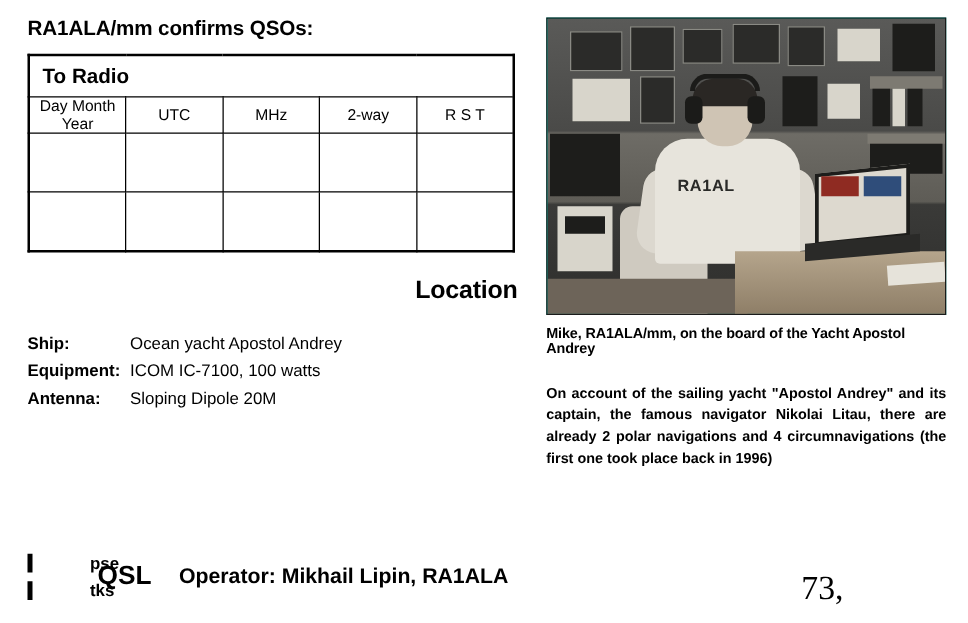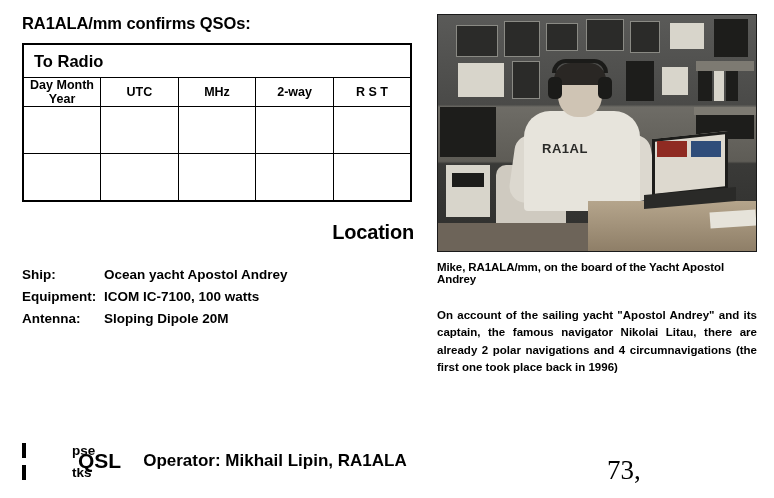--- a/index.html
+++ b/index.html
@@ -62,21 +62,21 @@
     border-bottom: 1.8px solid #000;
     text-align: left;
     height: 32px;
     font-size: 16.5px;
     font-weight: bold;
     padding-left: 10px;
   }
   .qso-col-row td {
     height: 28px;
     font-size: 12.5px;
-    font-weight: bold;
+    font-weight: normal;
   }
   .qso-data-row td {
     height: 46px;
   }
 
   
   .location-wrap {
     margin-top: 20px;
     display: flex;
     align-items: flex-end;
@@ -105,21 +105,21 @@
     line-height: 1.62;
   }
   .detail-row {
     display: flex;
   }
   .detail-key {
     width: 82px;
     flex: none;
   }
   .detail-val {
-    font-weight: bold;
+    font-weight: normal;
   }
 
   
   .bottom-line {
     position: absolute;
     left: 22px;
     top: 436px;
     display: flex;
     align-items: center;
   }
@@ -182,21 +182,21 @@
   .desc {
     margin-top: 22px;
     font-size: 11.5px;
     font-weight: bold;
     line-height: 1.5;
     text-align: justify;
     width: 320px;
   }
   .seventy-three {
     position: absolute;
-    left: 607px;
+    left: 641px;
     top: 455px;
     font-size: 27px;
     font-weight: normal;
     font-family: "Liberation Serif", serif;
   }
 
   
   .ph-wall {
     position: absolute; left: 0; top: 0; width: 100%; height: 100%;
     background:

